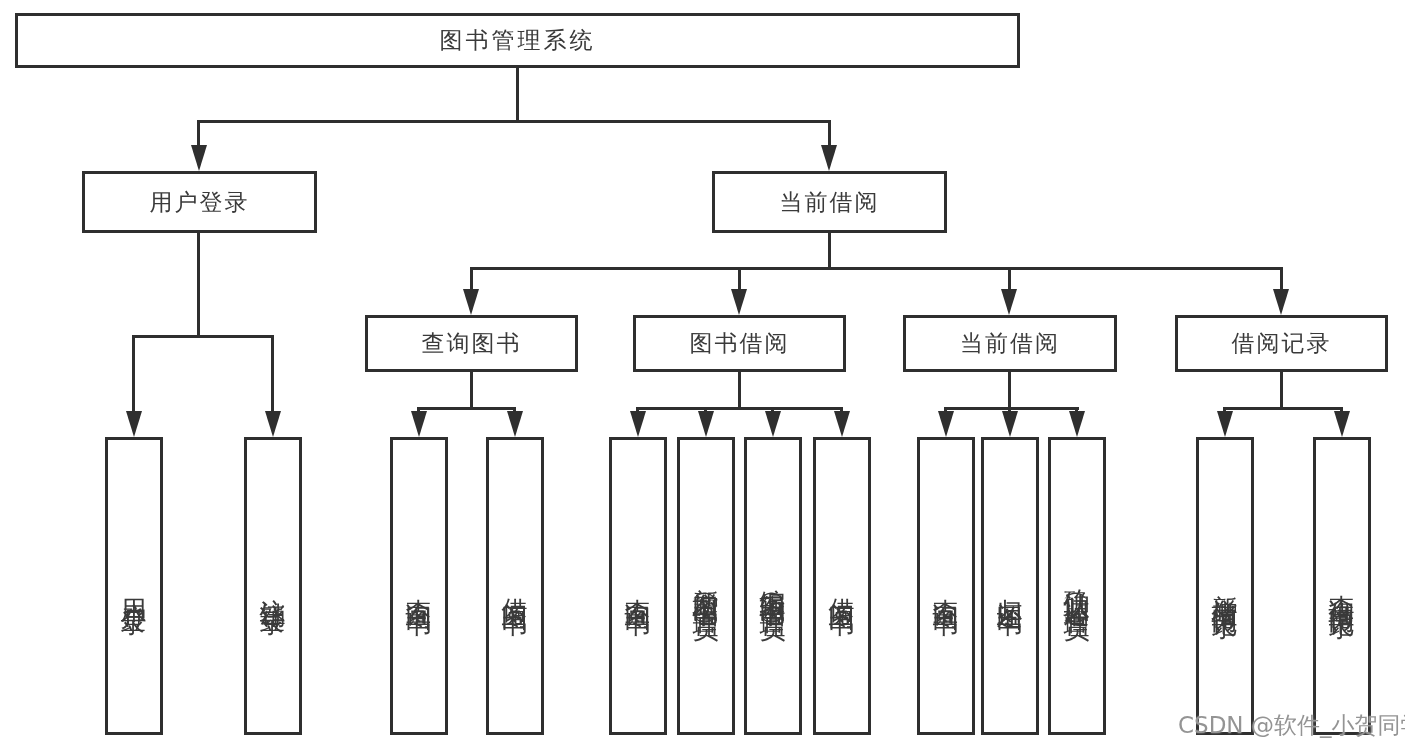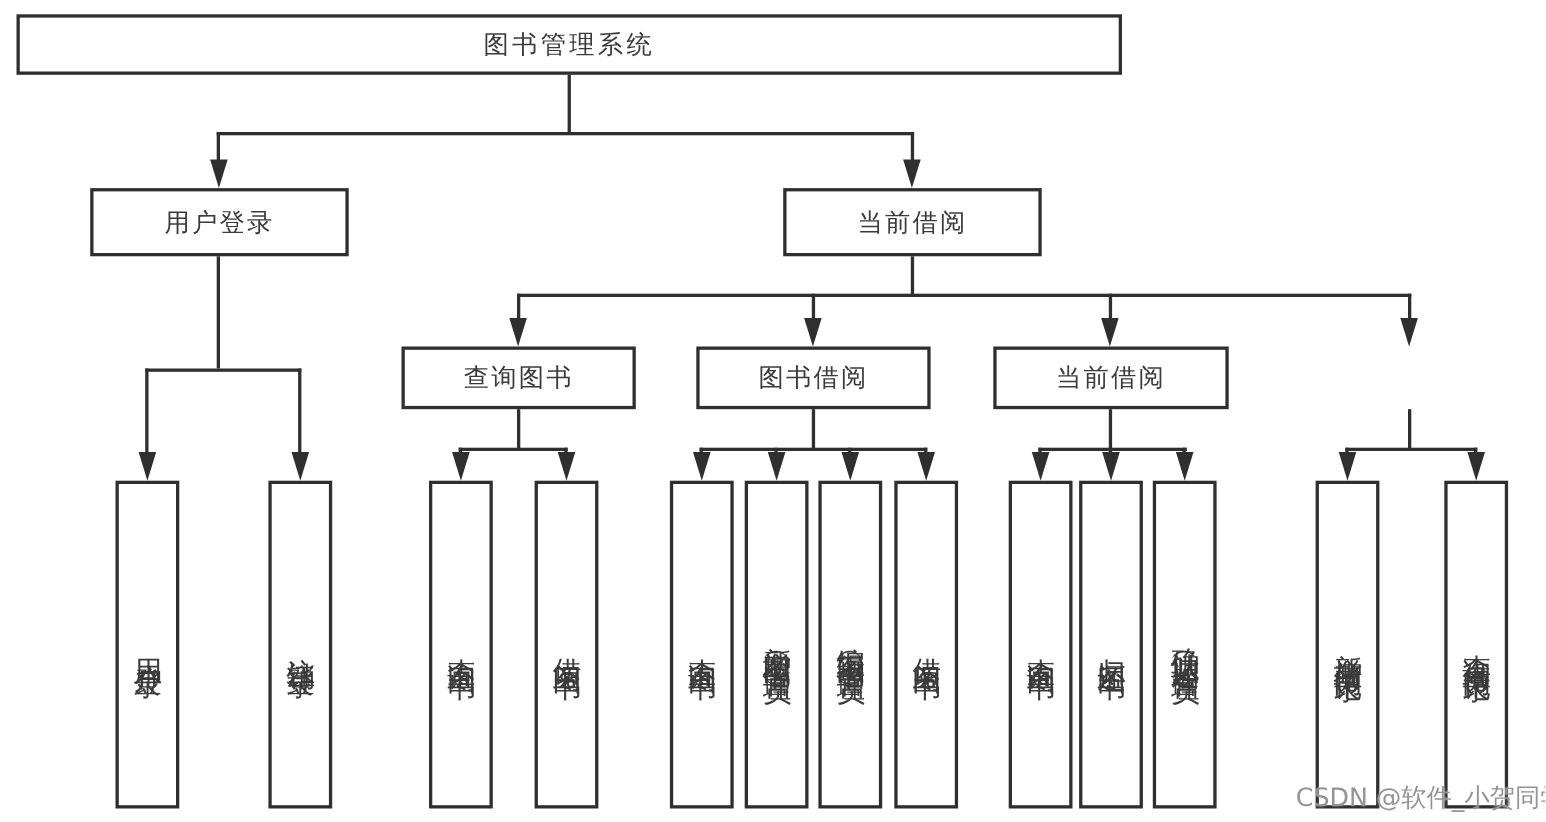--- a/index.html
+++ b/index.html
@@ -105,20 +105,23 @@
 
   <div class="box" style="left:365px; top:315px; width:213px; height:57px;">
     <span class="hlabel">查询图书</span>
   </div>
   <div class="box" style="left:903px; top:315px; width:214px; height:57px;">
     <span class="hlabel">当前借阅</span>
   </div>
   <div class="box" style="left:633px; top:315px; width:213px; height:57px;">
     <span class="hlabel">图书借阅</span>
   </div>
+  <div class="box" style="left:1175px; top:315px; width:213px; height:57px;">
+    <span class="hlabel">借阅记录</span>
+  </div>
 
   <div class="vline" style="left:470px; top:372px; height:37px;"></div>
   <div class="hline" style="left:417px; top:407px; width:99px;"></div>
   <div class="vline" style="left:417px; top:407px; height:6px;"></div>
   <div class="arrow-head" style="left:411px; top:411px;"></div>
   <div class="vline" style="left:513px; top:407px; height:6px;"></div>
   <div class="arrow-head" style="left:507px; top:411px;"></div>
 
   <div class="vline" style="left:738px; top:372px; height:37px;"></div>
   <div class="hline" style="left:636px; top:407px; width:207px;"></div>

